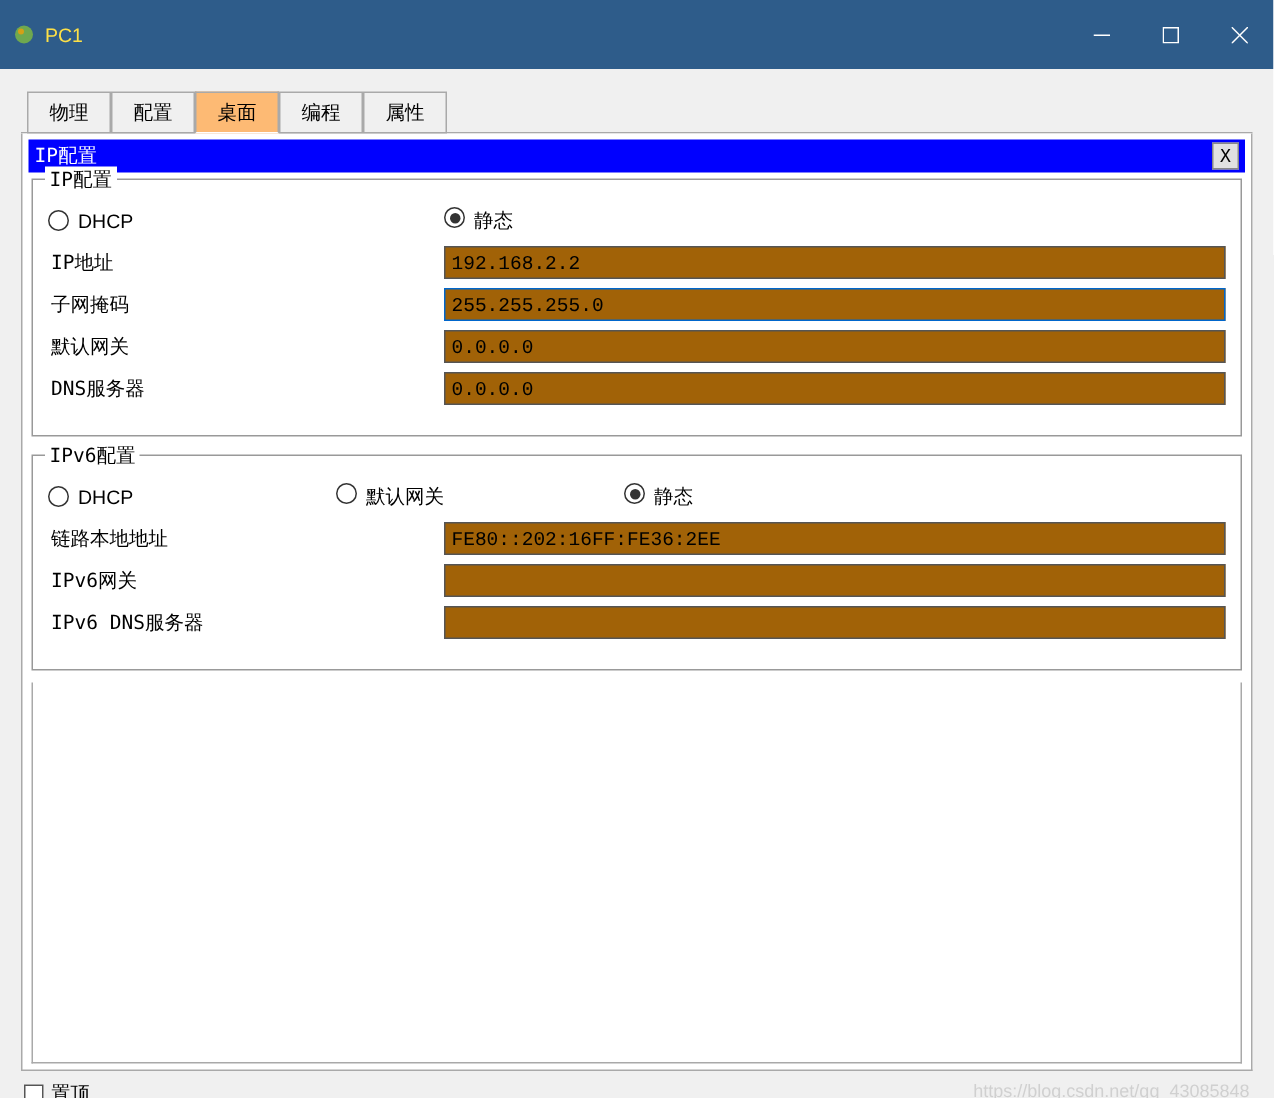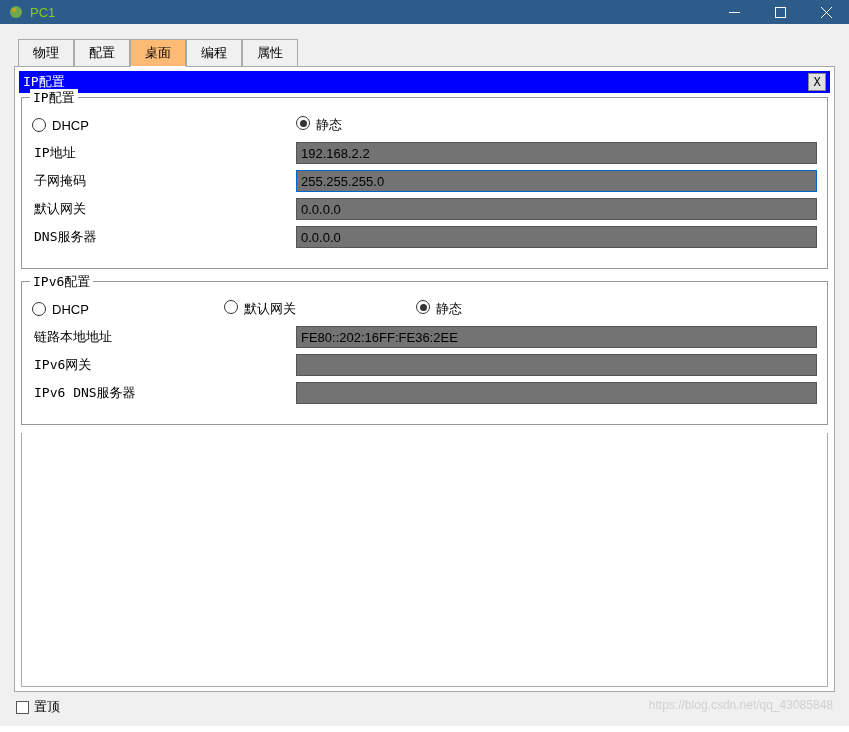--- a/index.html
+++ b/index.html
@@ -10,22 +10,22 @@
     body {
       font-family: "Microsoft YaHei", "SimSun", sans-serif;
       font-size: 13px;
       background: #ffffff;
       width: 849px;
       height: 732px;
       overflow: hidden;
     }
     .titlebar {
       background: #2e5c8a;
-      color: #84cc16;
-      height: 24px;
+      color: #fde047;
+      height: 46px;
       display: flex;
       align-items: center;
       padding-left: 8px;
     }
     .titlebar-icon {
       width: 16px;
       height: 16px;
       margin-right: 6px;
       display: inline-block;
     }
@@ -166,25 +166,25 @@
       width: 7px;
       height: 7px;
       background: #333;
       border-radius: 50%;
     }
     .radio-col-1 { width: 264px; }
     .radio-col-2 { width: 192px; }
     .text-input {
       border: 1px solid #555;
       padding: 2px 4px;
-      font-family: Liberation Sans, sans-serif;
+      font-family: Liberation Mono, monospace;
       font-size: 13px;
       height: 22px;
       flex: 1;
-      background: #737373;
+      background: #a16207;
     }
     .text-input.highlight {
       border: 1px solid #0066cc;
     }
     .ipv6-addr-wrap {
       display: flex;
       align-items: center;
       flex: 1;
       gap: 6px;
     }

